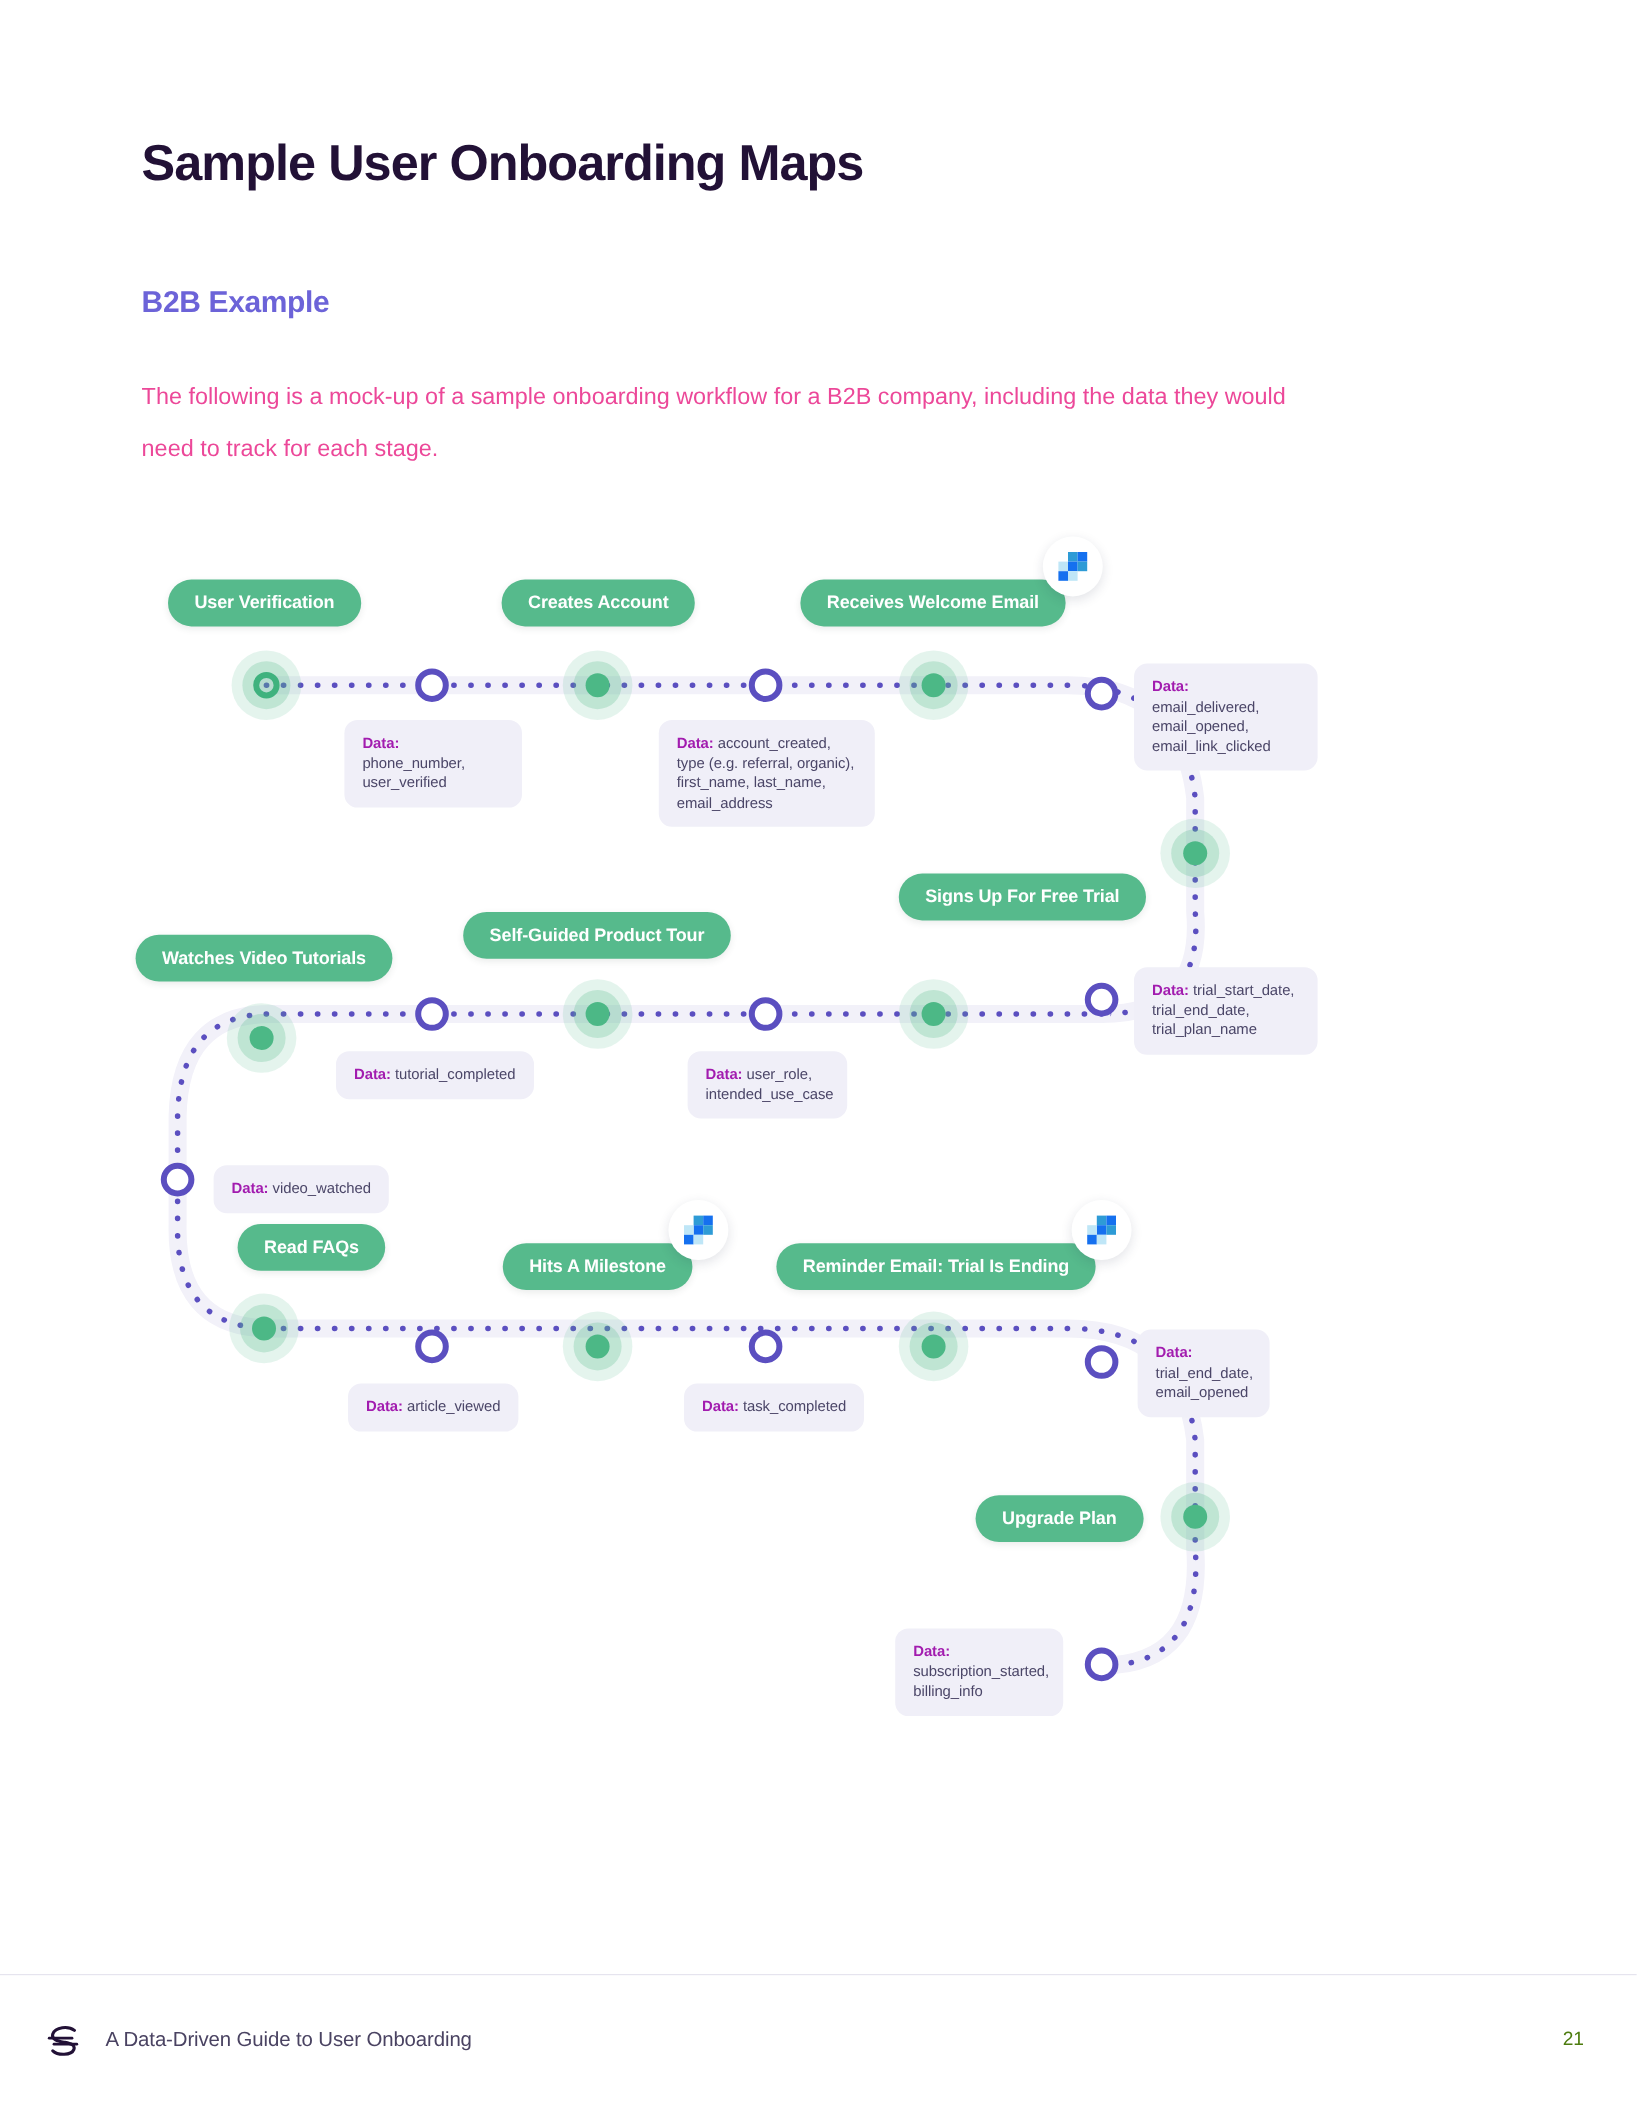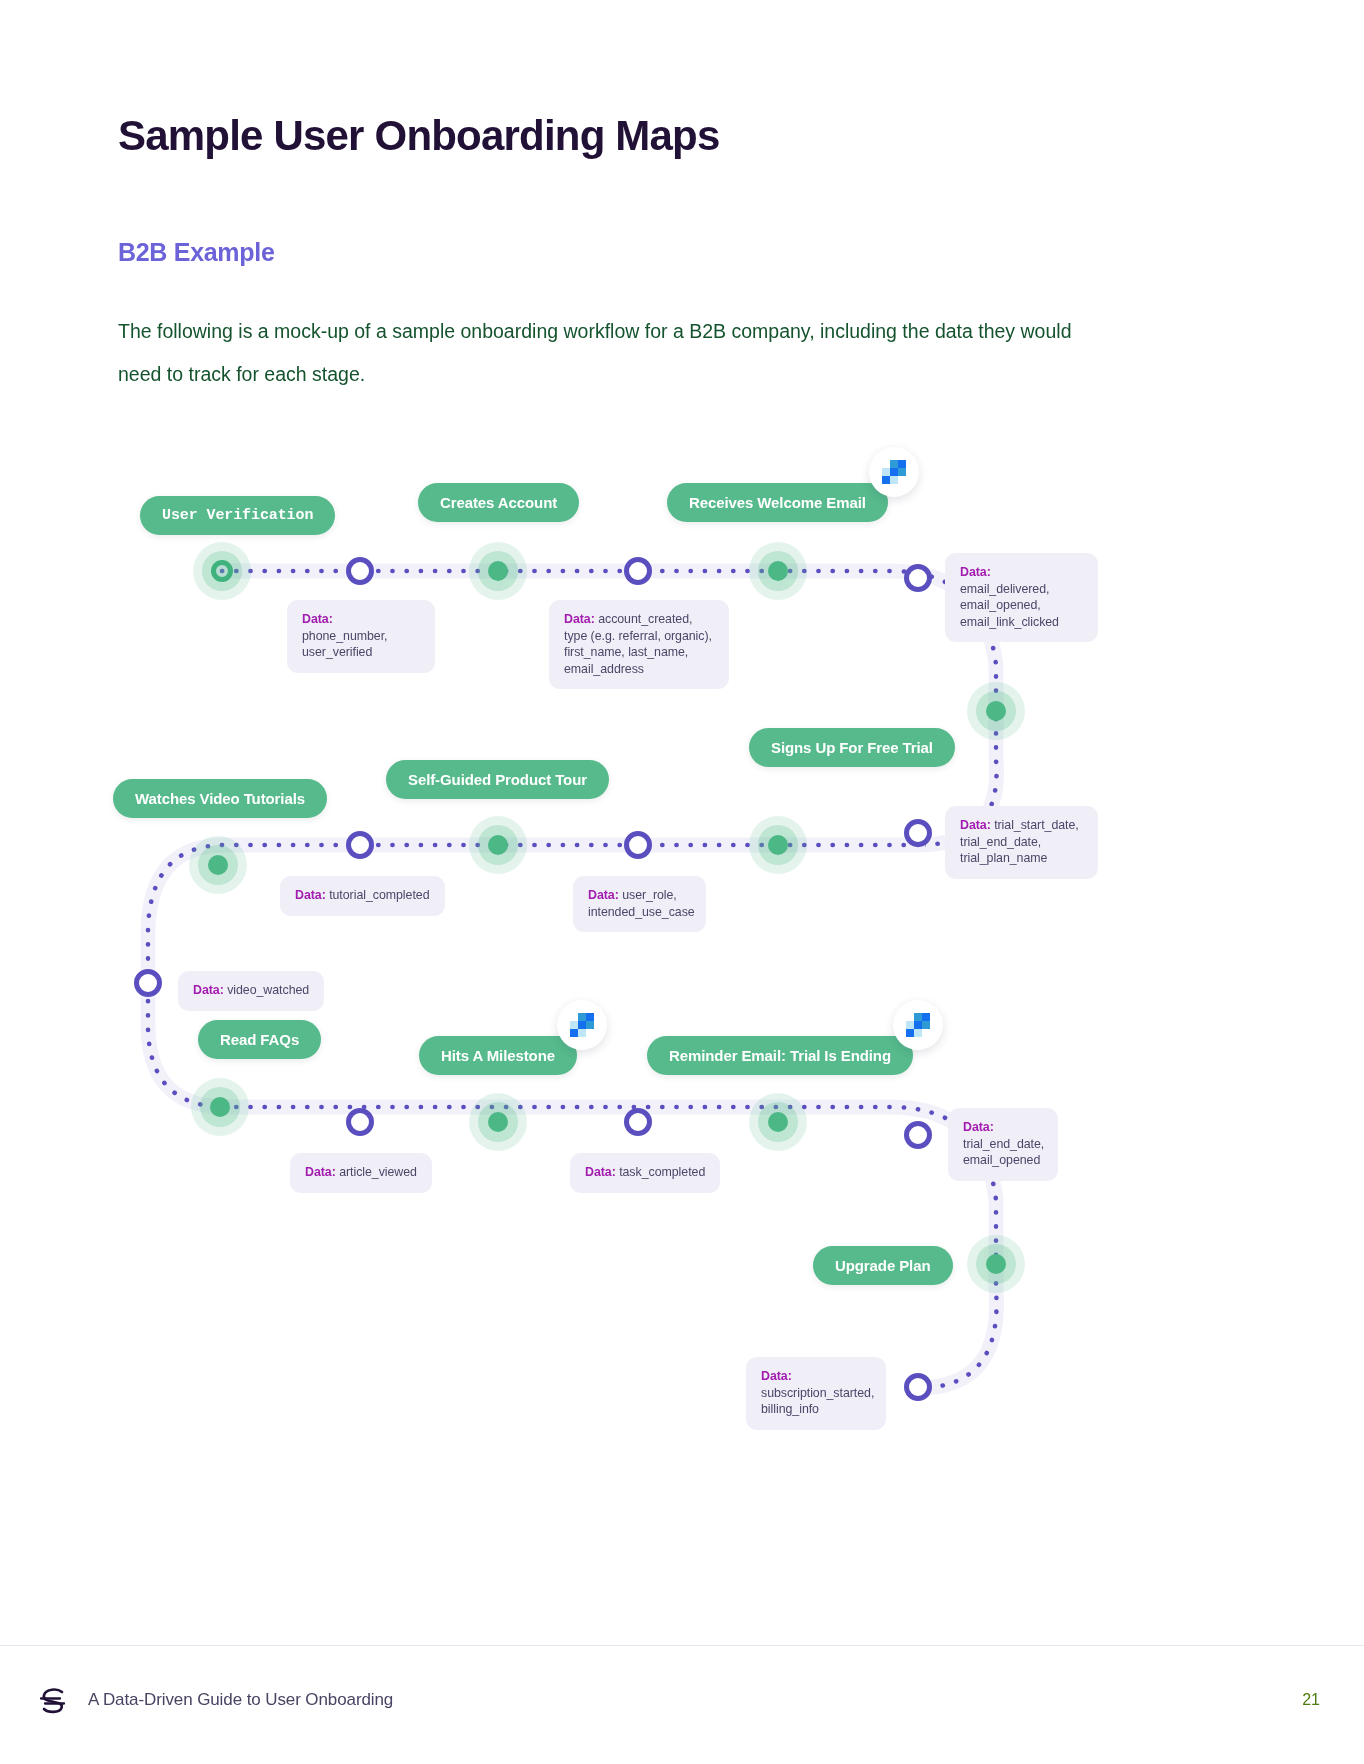--- a/index.html
+++ b/index.html
@@ -31,21 +31,21 @@
     font-weight: 700;
     letter-spacing: -0.3px;
     color: #6C63D8;
   }
   .intro {
     position: absolute;
     left: 118px; top: 310px;
     width: 980px;
     font-size: 19.5px;
     line-height: 43px;
-    color: #14532d;
+    color: #ec4899;
     font-weight: 400;
   }
 
   
   #diagram {
     position: absolute;
     left: 0; top: 0;
     width: 1364px; height: 1764px;
     pointer-events: none;
   }
@@ -192,21 +192,21 @@
       <path class="dots" d="M 222,571 L 890,571 Q 985,571 996,665 L 996,760 Q 1003,845 918,845"></path>
 
       <path class="track" d="M 918,845 L 225,845 Q 150,845 148,930 L 148,1020 Q 146,1105 222,1107"></path>
       <path class="dots" d="M 918,845 L 225,845 Q 150,845 148,930 L 148,1020 Q 146,1105 222,1107"></path>
 
       <path class="track" d="M 222,1107 L 890,1107 Q 985,1107 996,1200 L 996,1290 Q 1003,1388 918,1388"></path>
       <path class="dots" d="M 222,1107 L 890,1107 Q 985,1107 996,1200 L 996,1290 Q 1003,1388 918,1388"></path>
     </svg>
   </div>
 
-  <div class="pill" style="left:140px; top:496px;font-family:Liberation Mono, monospace;">User Verification</div>
+  <div class="pill" style="left:140px; top:483px;">User Verification</div>
   <div class="pill" style="left:418px; top:483px;">Creates Account</div>
   <div class="pill" style="left:667px; top:483px;">Receives Welcome Email</div>
   <div class="pill" style="left:749px; top:693px;margin-top:35px;">Signs Up For Free Trial</div>
 
   <div class="pill" style="left:386px; top:760px;">Self-Guided Product Tour</div>
   <div class="pill" style="left:113px; top:779px;">Watches Video Tutorials</div>
 
   <div class="pill" style="left:198px; top:1020px;">Read FAQs</div>
   <div class="pill" style="left:419px; top:1036px;">Hits A Milestone</div>
   <div class="pill" style="left:647px; top:1036px;">Reminder Email: Trial Is Ending</div>

